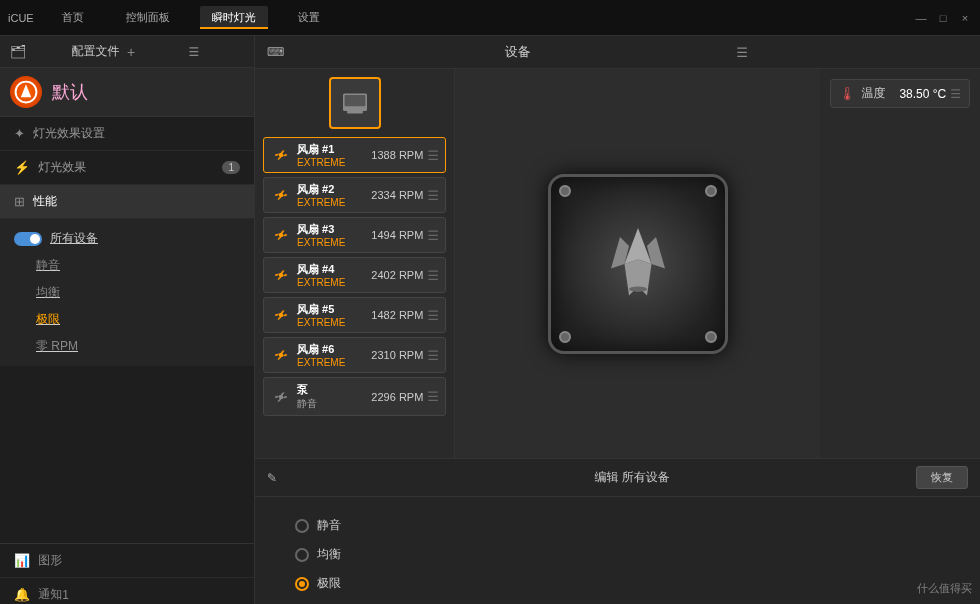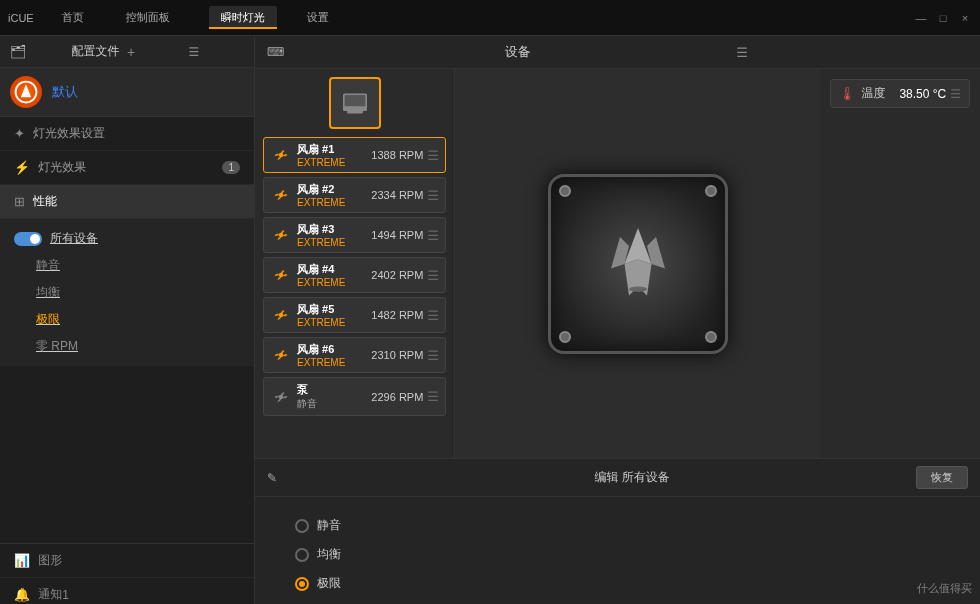--- a/index.html
+++ b/index.html
@@ -36,21 +36,20 @@
       padding: 4px 12px;
       font-size: 11px;
       color: #aaa;
       cursor: pointer;
       border-radius: 2px 2px 0 0;
       position: relative;
     }
     .nav-tab.active {
       color: #fff;
       background: #2a2a2a;
-      margin-left: 9px;
     }
     .nav-tab.active::after {
       content: '';
       position: absolute;
       bottom: 0; left: 0; right: 0;
       height: 2px;
       background: #f90;
     }
     .titlebar-controls {
       display: flex;
@@ -122,22 +121,22 @@
       height: 32px;
       background: radial-gradient(circle, #ff6600, #cc3300);
       border-radius: 50%;
       margin-right: 10px;
       display: flex;
       align-items: center;
       justify-content: center;
       font-size: 16px;
     }
     .profile-name {
-      color: #3b82f6;
-      font-size: 13px;
+      color: #f9a8d4;
+      font-size: 18px;
     }
 
     .sidebar-nav-item {
       display: flex;
       align-items: center;
       padding: 8px 14px;
       cursor: pointer;
       border-bottom: 1px solid #2a2a2a;
       color: #999;
     }

